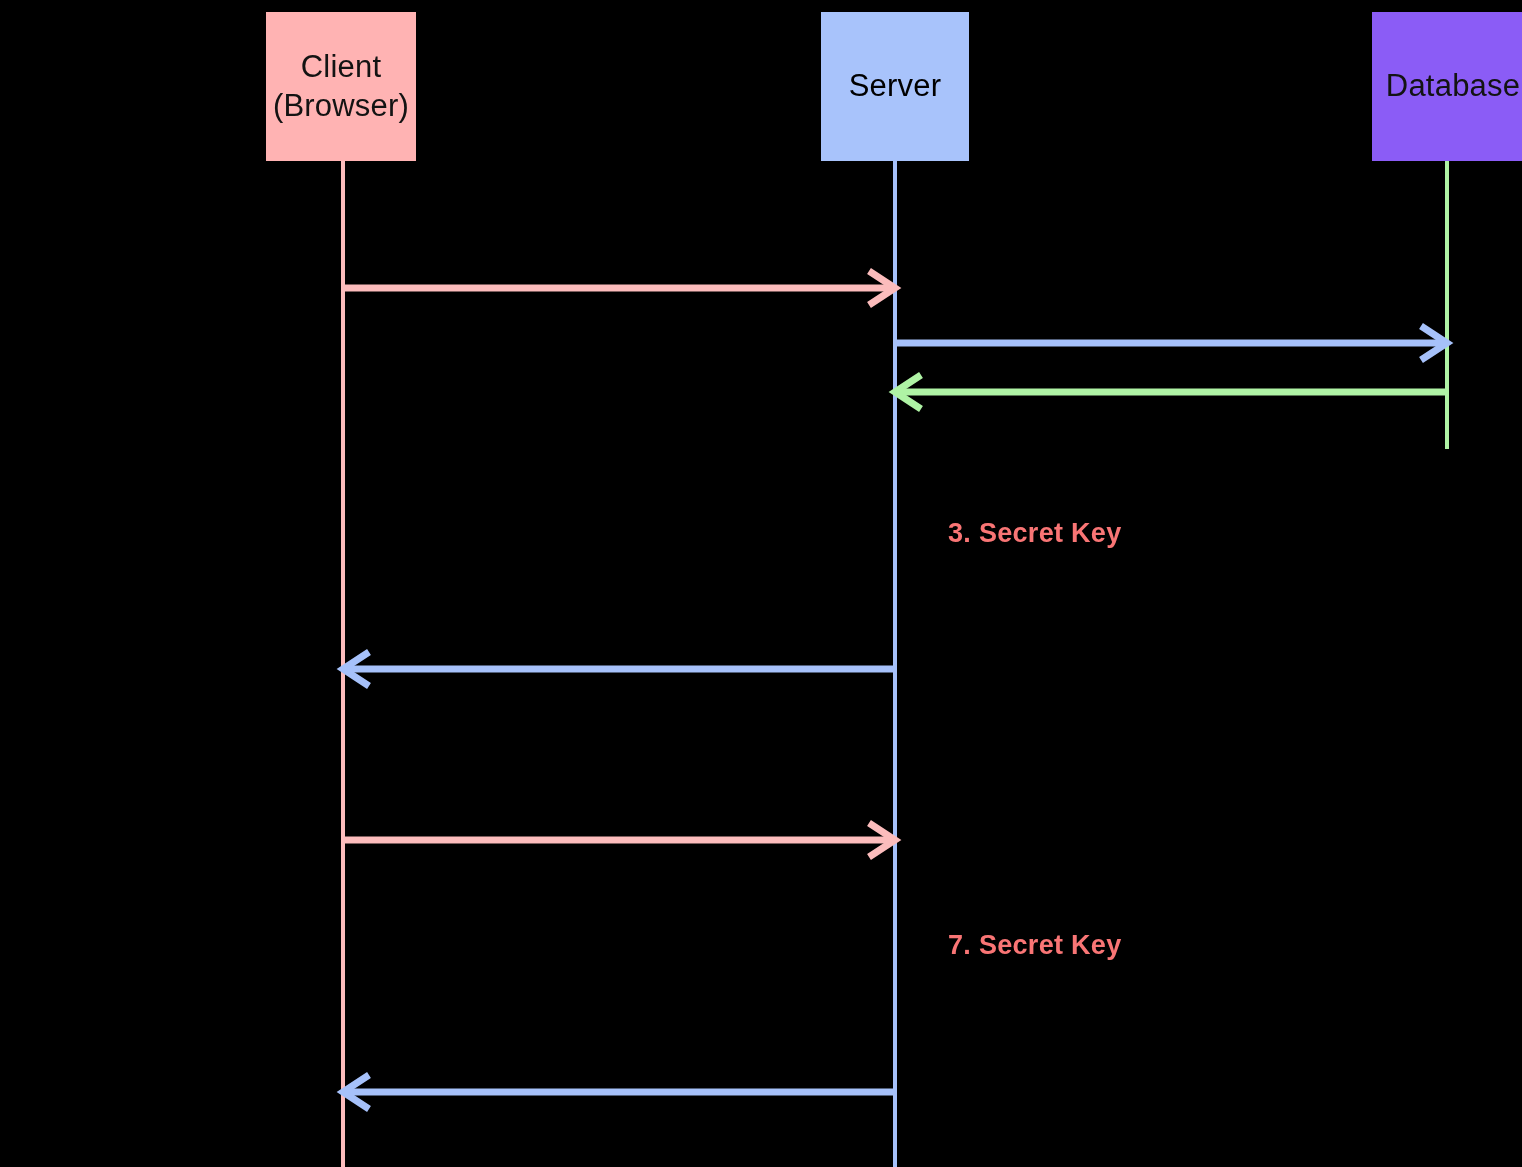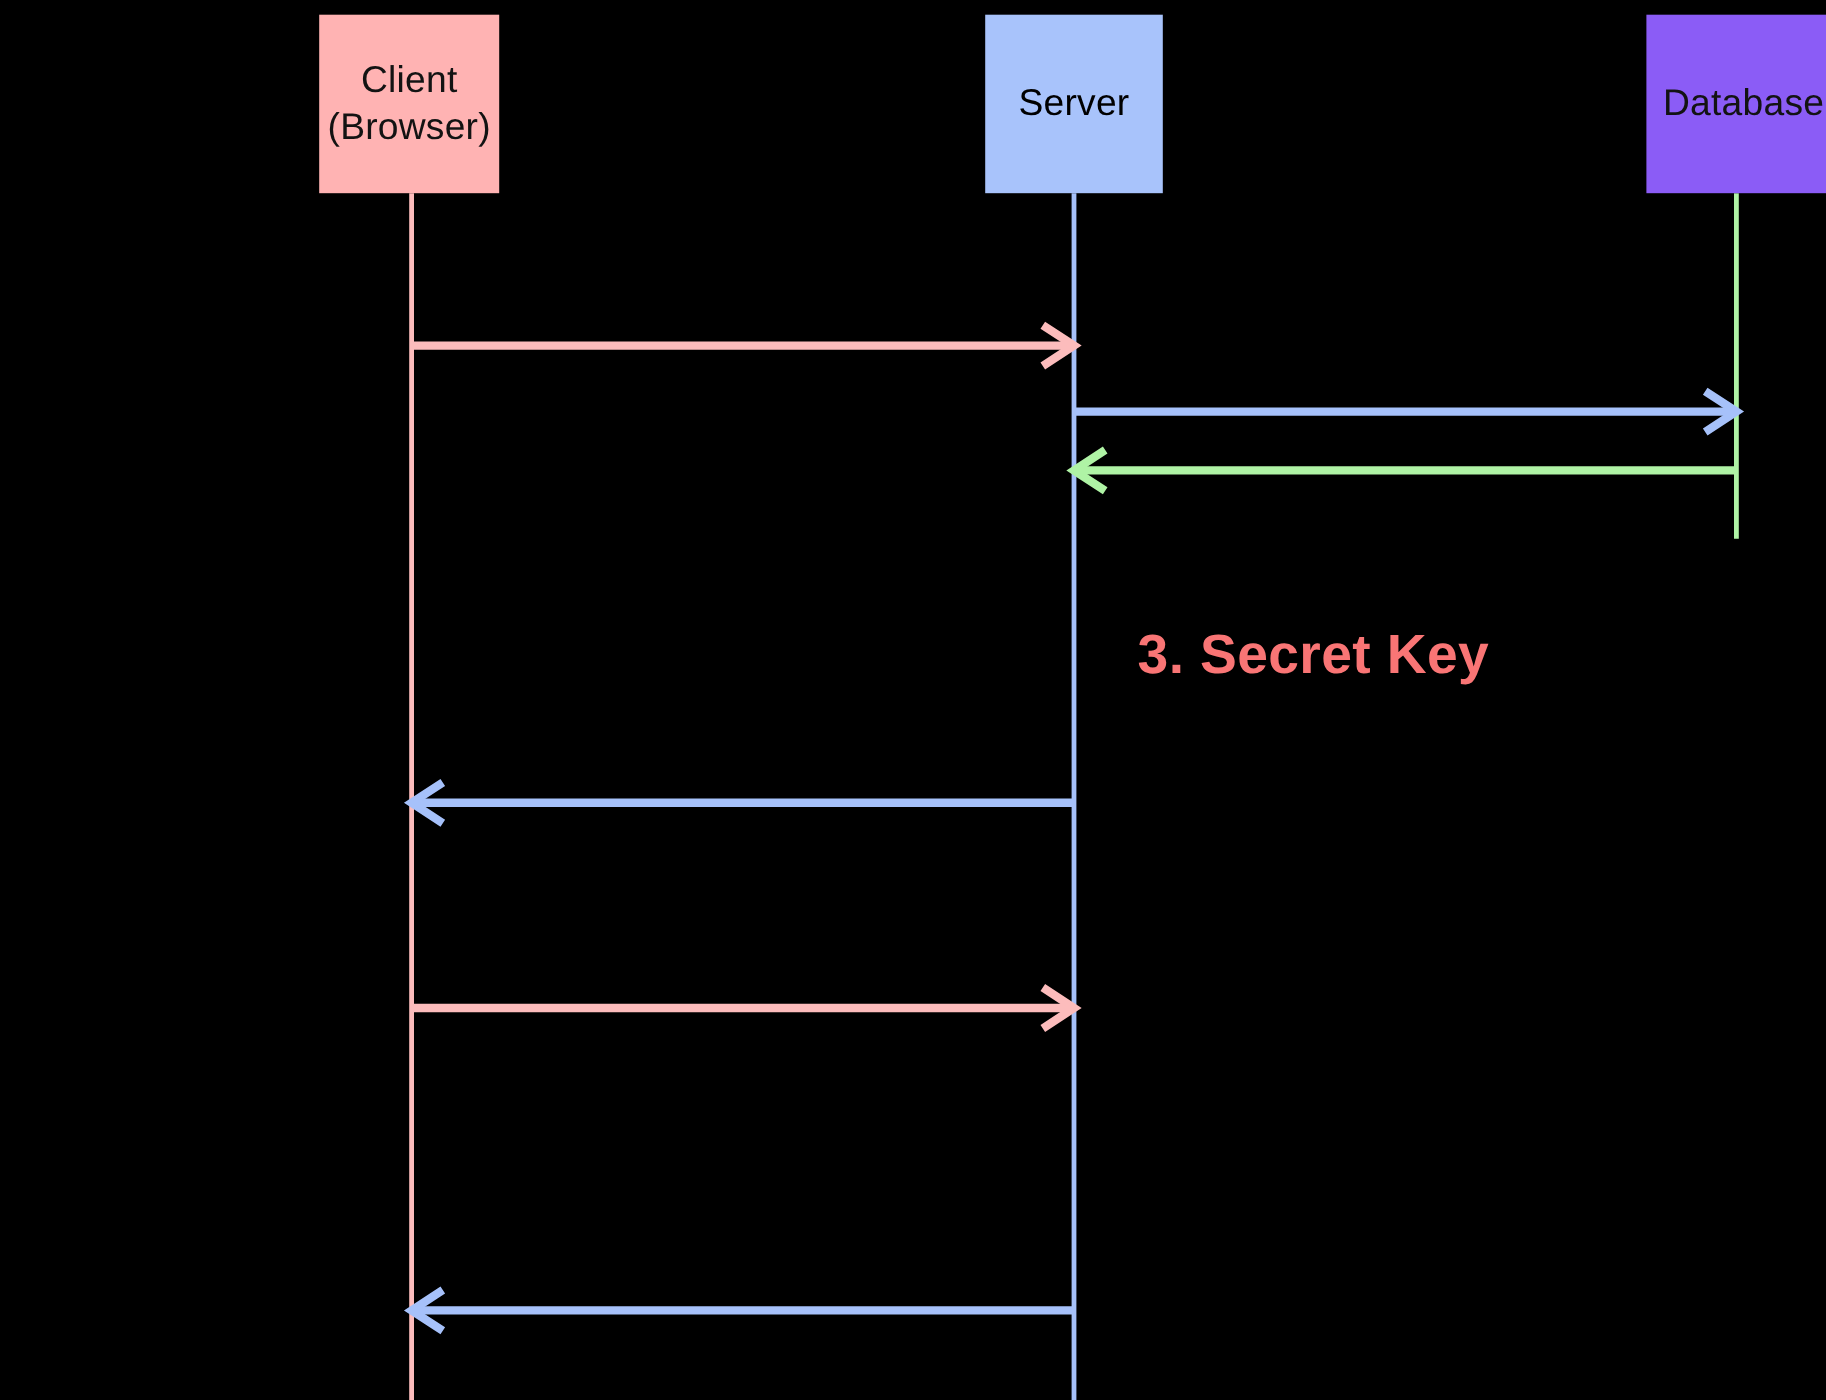--- a/index.html
+++ b/index.html
@@ -32,21 +32,21 @@
     font-size: 31px;
     line-height: 1.24;
     color: #131313;
     letter-spacing: 0.2px;
   }
   .actor-box .actor-label {
     padding: 0 4px;
   }
   .annotation {
     position: absolute;
-    font-size: 46px;
+    font-size: 27px;
     font-weight: 700;
     white-space: nowrap;
     letter-spacing: 0.3px;
   }
 </style>
 </head>
 <body>
 
 <div class="canvas" style="width: 1522px; height: 1167px; background: rgb(0, 0, 0);">
 
@@ -87,14 +87,15 @@
   <div class="actor-box" style="left: 821px; top: 0px; width: 148px; height: 149px; background: rgb(168, 195, 251); color: #000000;">
     <span class="actor-label">Server</span>
   </div>
 
   <div class="actor-box" style="left: 1372px; top: 0px; width: 162px; height: 149px; background: #8b5cf6; color: rgb(19, 19, 19);">
     <span class="actor-label">Database</span>
   </div>
 
   <div class="annotation" style="left: 948px; top: 506px; color: rgb(249, 117, 117);">3. Secret Key</div>
 
+  <div class="annotation" style="left: 948px; top: 918px; color: rgb(249, 117, 117);">7. Secret Key</div>
 
 </div>
 
 </body></html>

